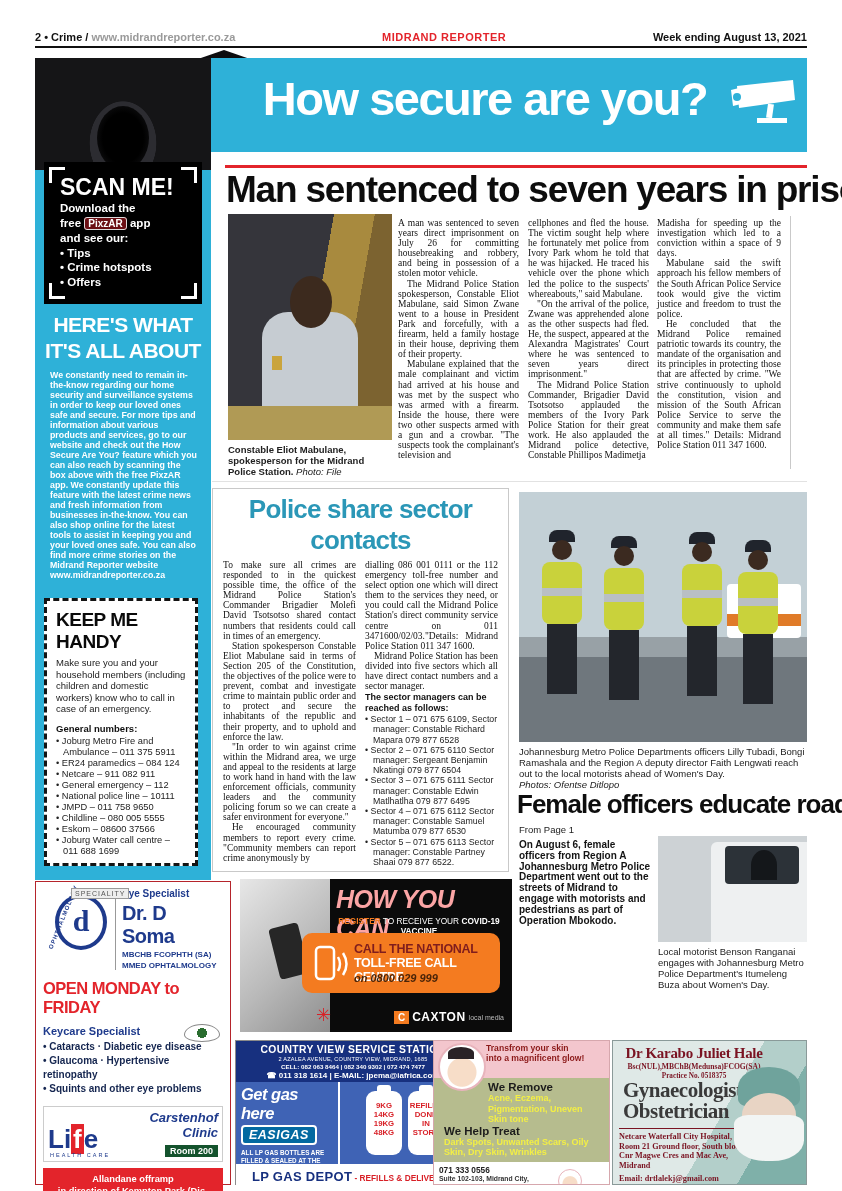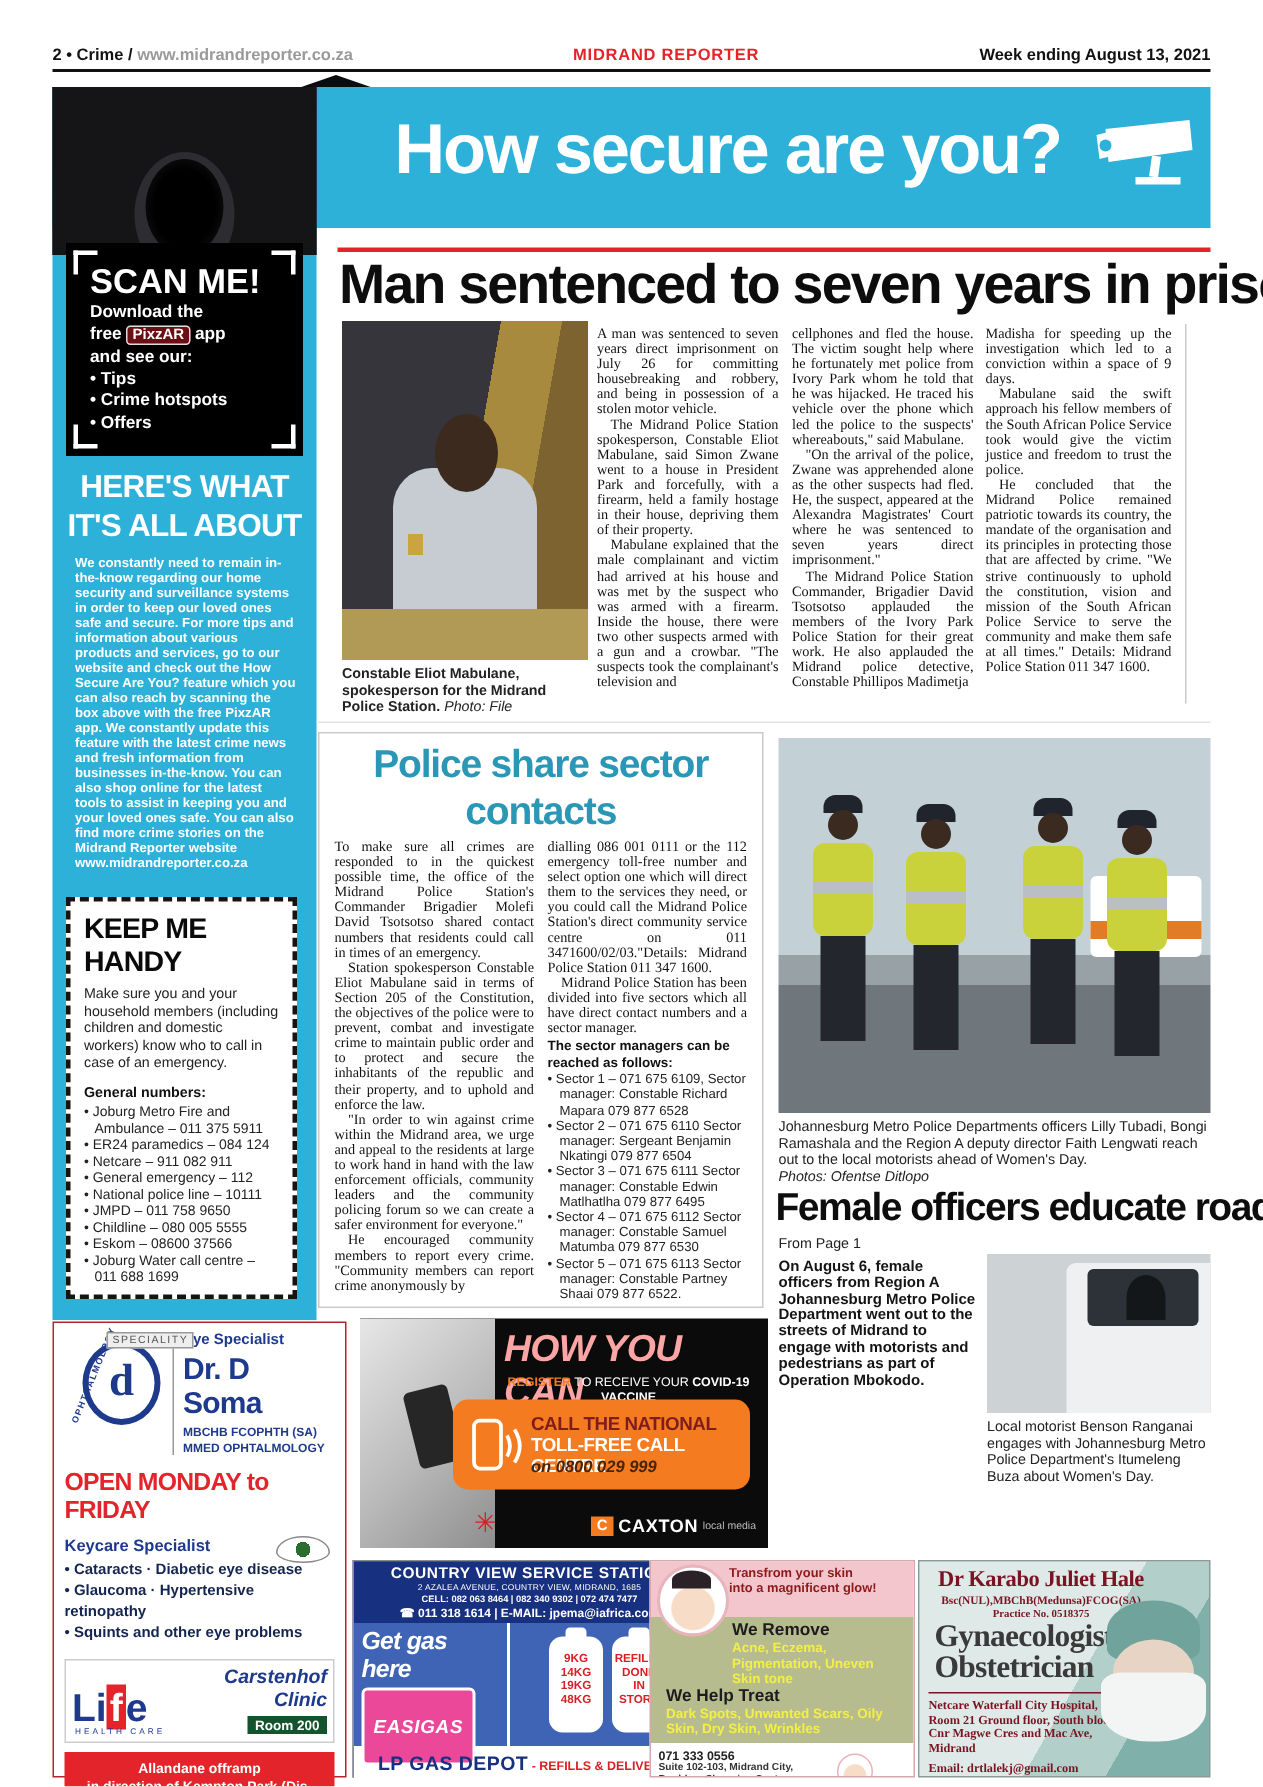--- a/index.html
+++ b/index.html
@@ -144,21 +144,21 @@
   
   .country{left:235px;top:1040px;width:236px;height:145px;border:1px solid #8b8b8b;box-sizing:border-box;background:#3f63b5;}
   .cv-head{background:#17307f;color:#fff;text-align:center;padding:3px 2px 2px;}
   .cv-t{font-size:10.3px;font-weight:bold;letter-spacing:.4px;}
   .cv-a{font-size:5.6px;letter-spacing:.2px;margin-top:1px;}
   .cv-c{font-size:6.2px;font-weight:bold;margin-top:1px;}
   .cv-p{font-size:8px;font-weight:bold;margin-top:1px;}
   .cv-body{display:flex;height:82px;}
   .cv-left{width:104px;border-right:2px solid #fff;padding:3px 5px;box-sizing:border-box;}
   .cv-gg{color:#fff;font-size:16.5px;font-weight:bold;font-style:italic;letter-spacing:-.5px;}
-  .cv-easibox{display:inline-block;background:#ec4899;border:2px solid #fff;border-radius:4px;color:#fff;font-weight:bold;font-size:12.5px;font-style:italic;padding:17px 6px;margin-top:2px;letter-spacing:.5px;}
+  .cv-easibox{display:inline-block;background:#0369a1;border:2px solid #fff;border-radius:4px;color:#fff;font-weight:bold;font-size:12.5px;font-style:italic;padding:1px 6px;margin-top:2px;letter-spacing:.5px;}
   .cv-note{color:#fff;font-size:6.3px;font-weight:bold;margin-top:4px;line-height:7.5px;}
   .cv-right{flex:1;display:flex;gap:6px;justify-content:center;align-items:center;}
   .bottle{position:relative;width:36px;height:64px;background:#fff;border-radius:9px;text-align:center;padding-top:10px;box-sizing:border-box;}
   .bottle:before{content:"";position:absolute;left:11px;top:-6px;width:14px;height:7px;background:#fff;border-radius:3px 3px 0 0;}
   .bottle div{font-size:7.8px;font-weight:bold;color:#d81f26;line-height:9px;}
   .cv-foot{background:#fff;text-align:center;padding:3px 0 2px;}
   .cv-f1{color:#17307f;font-size:13px;font-weight:bold;letter-spacing:.3px;}
   .cv-f2{color:#d81f26;font-size:8.3px;font-weight:bold;}
 
   

